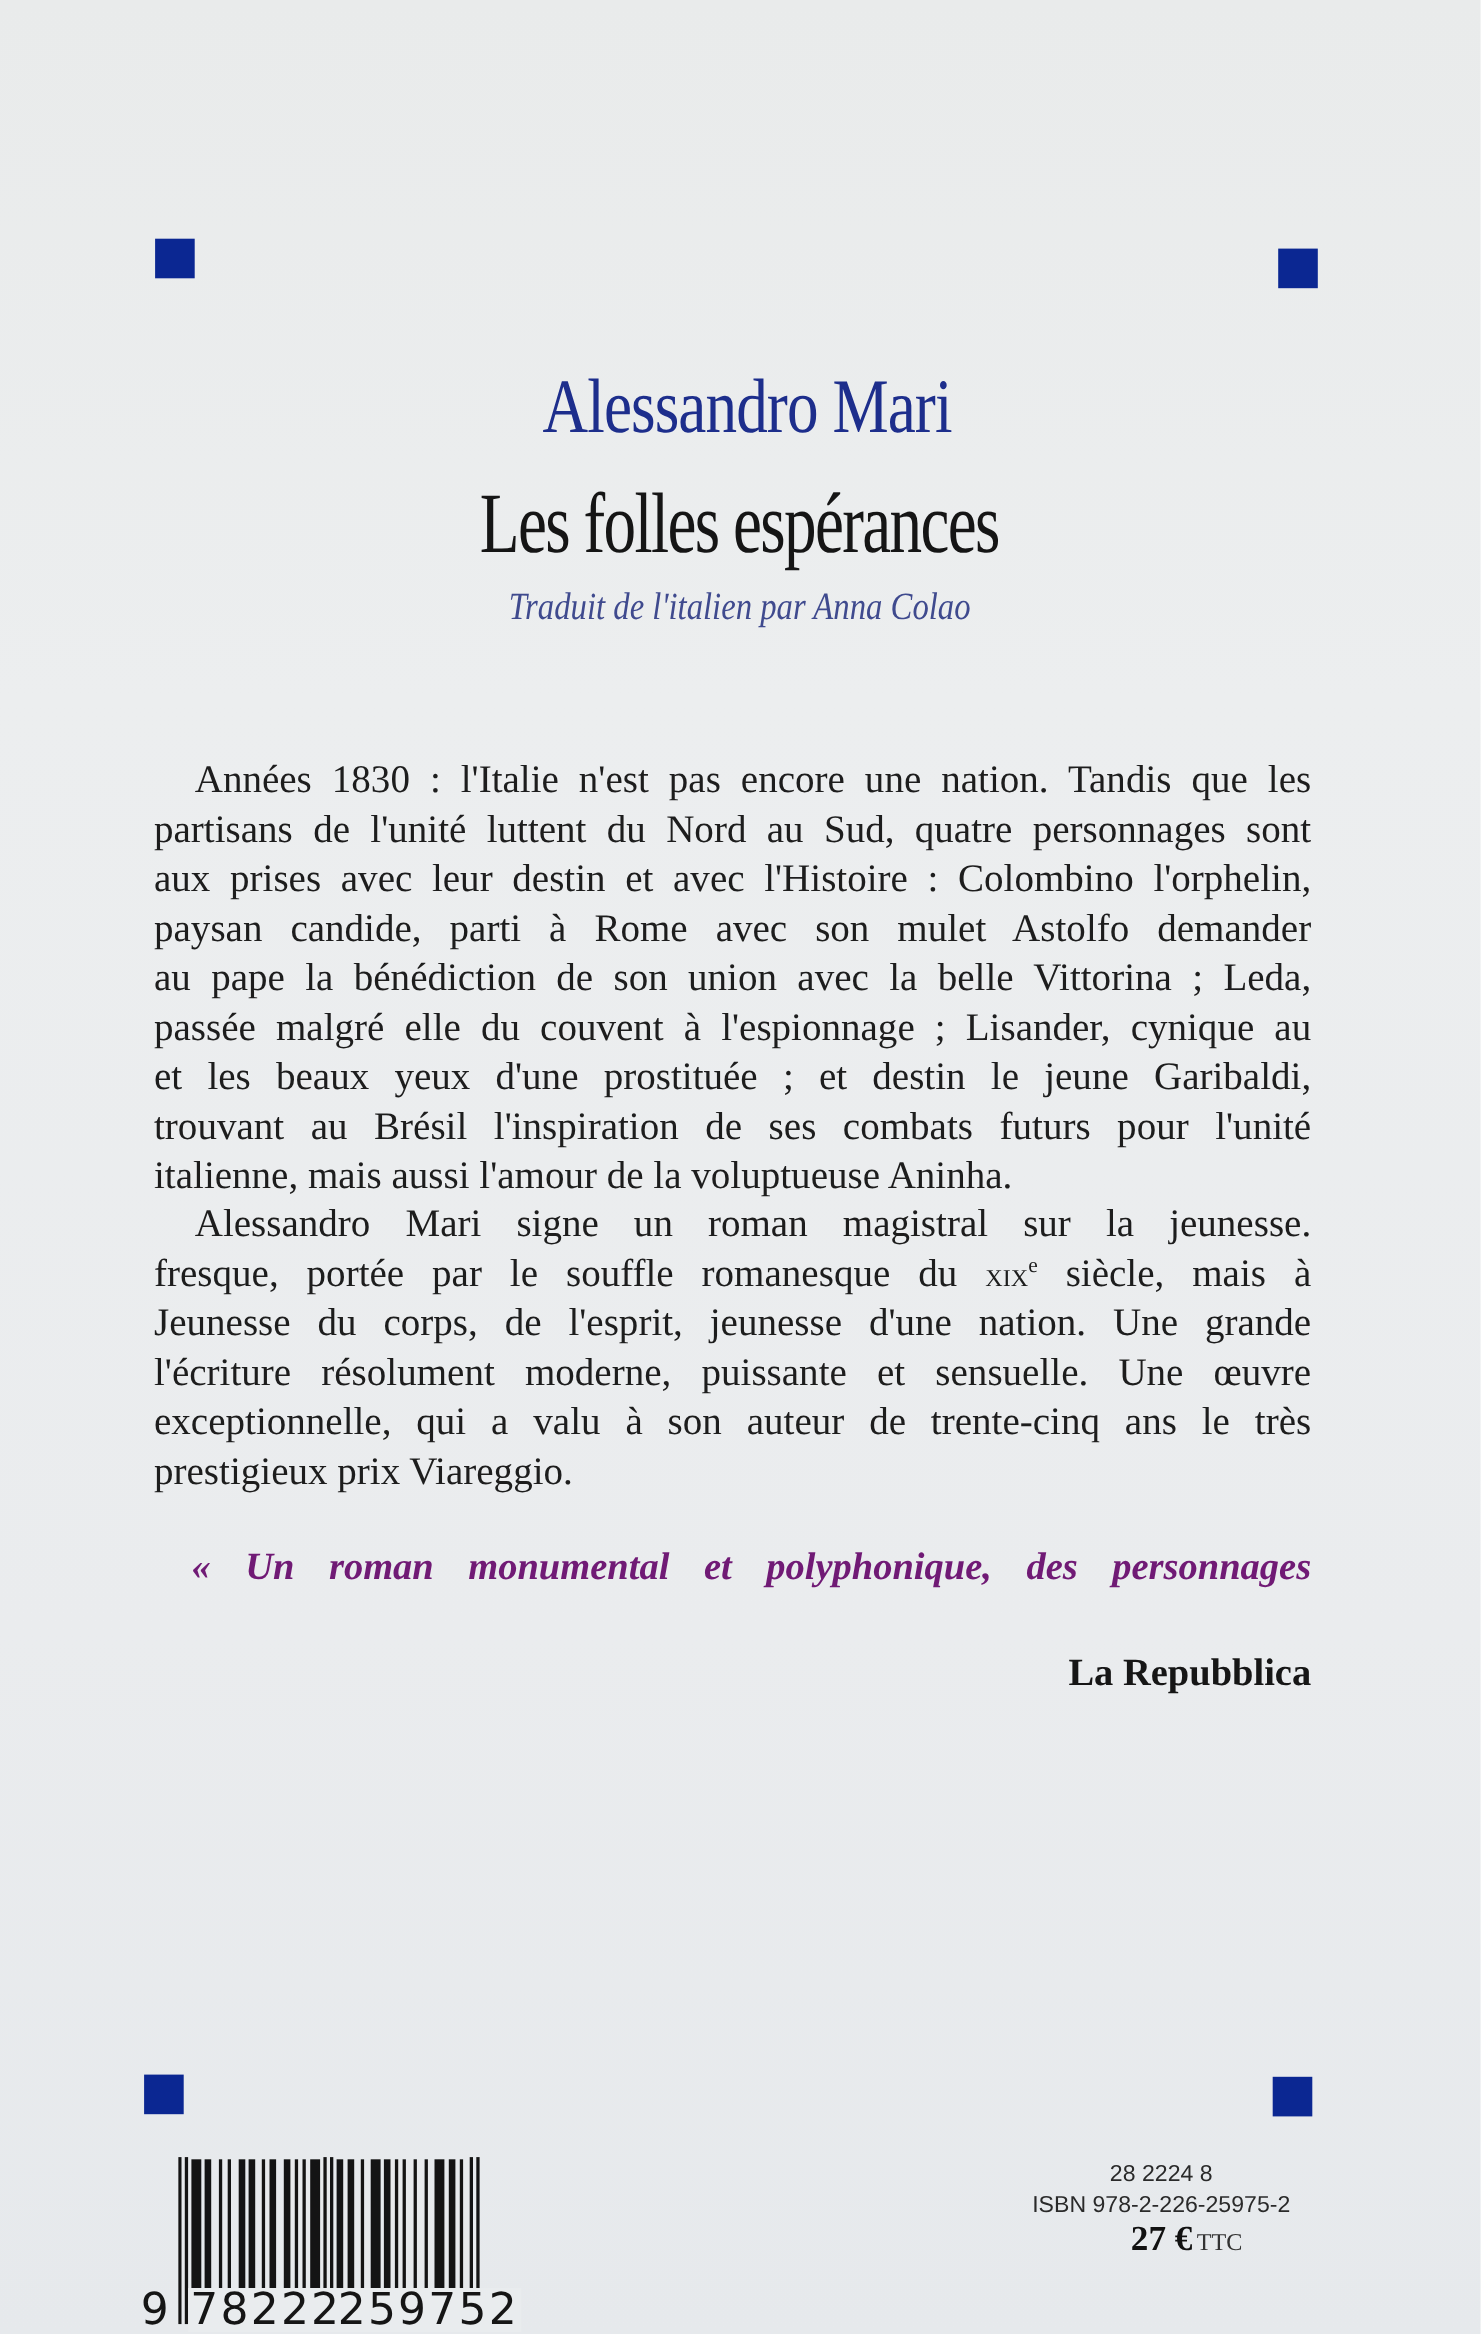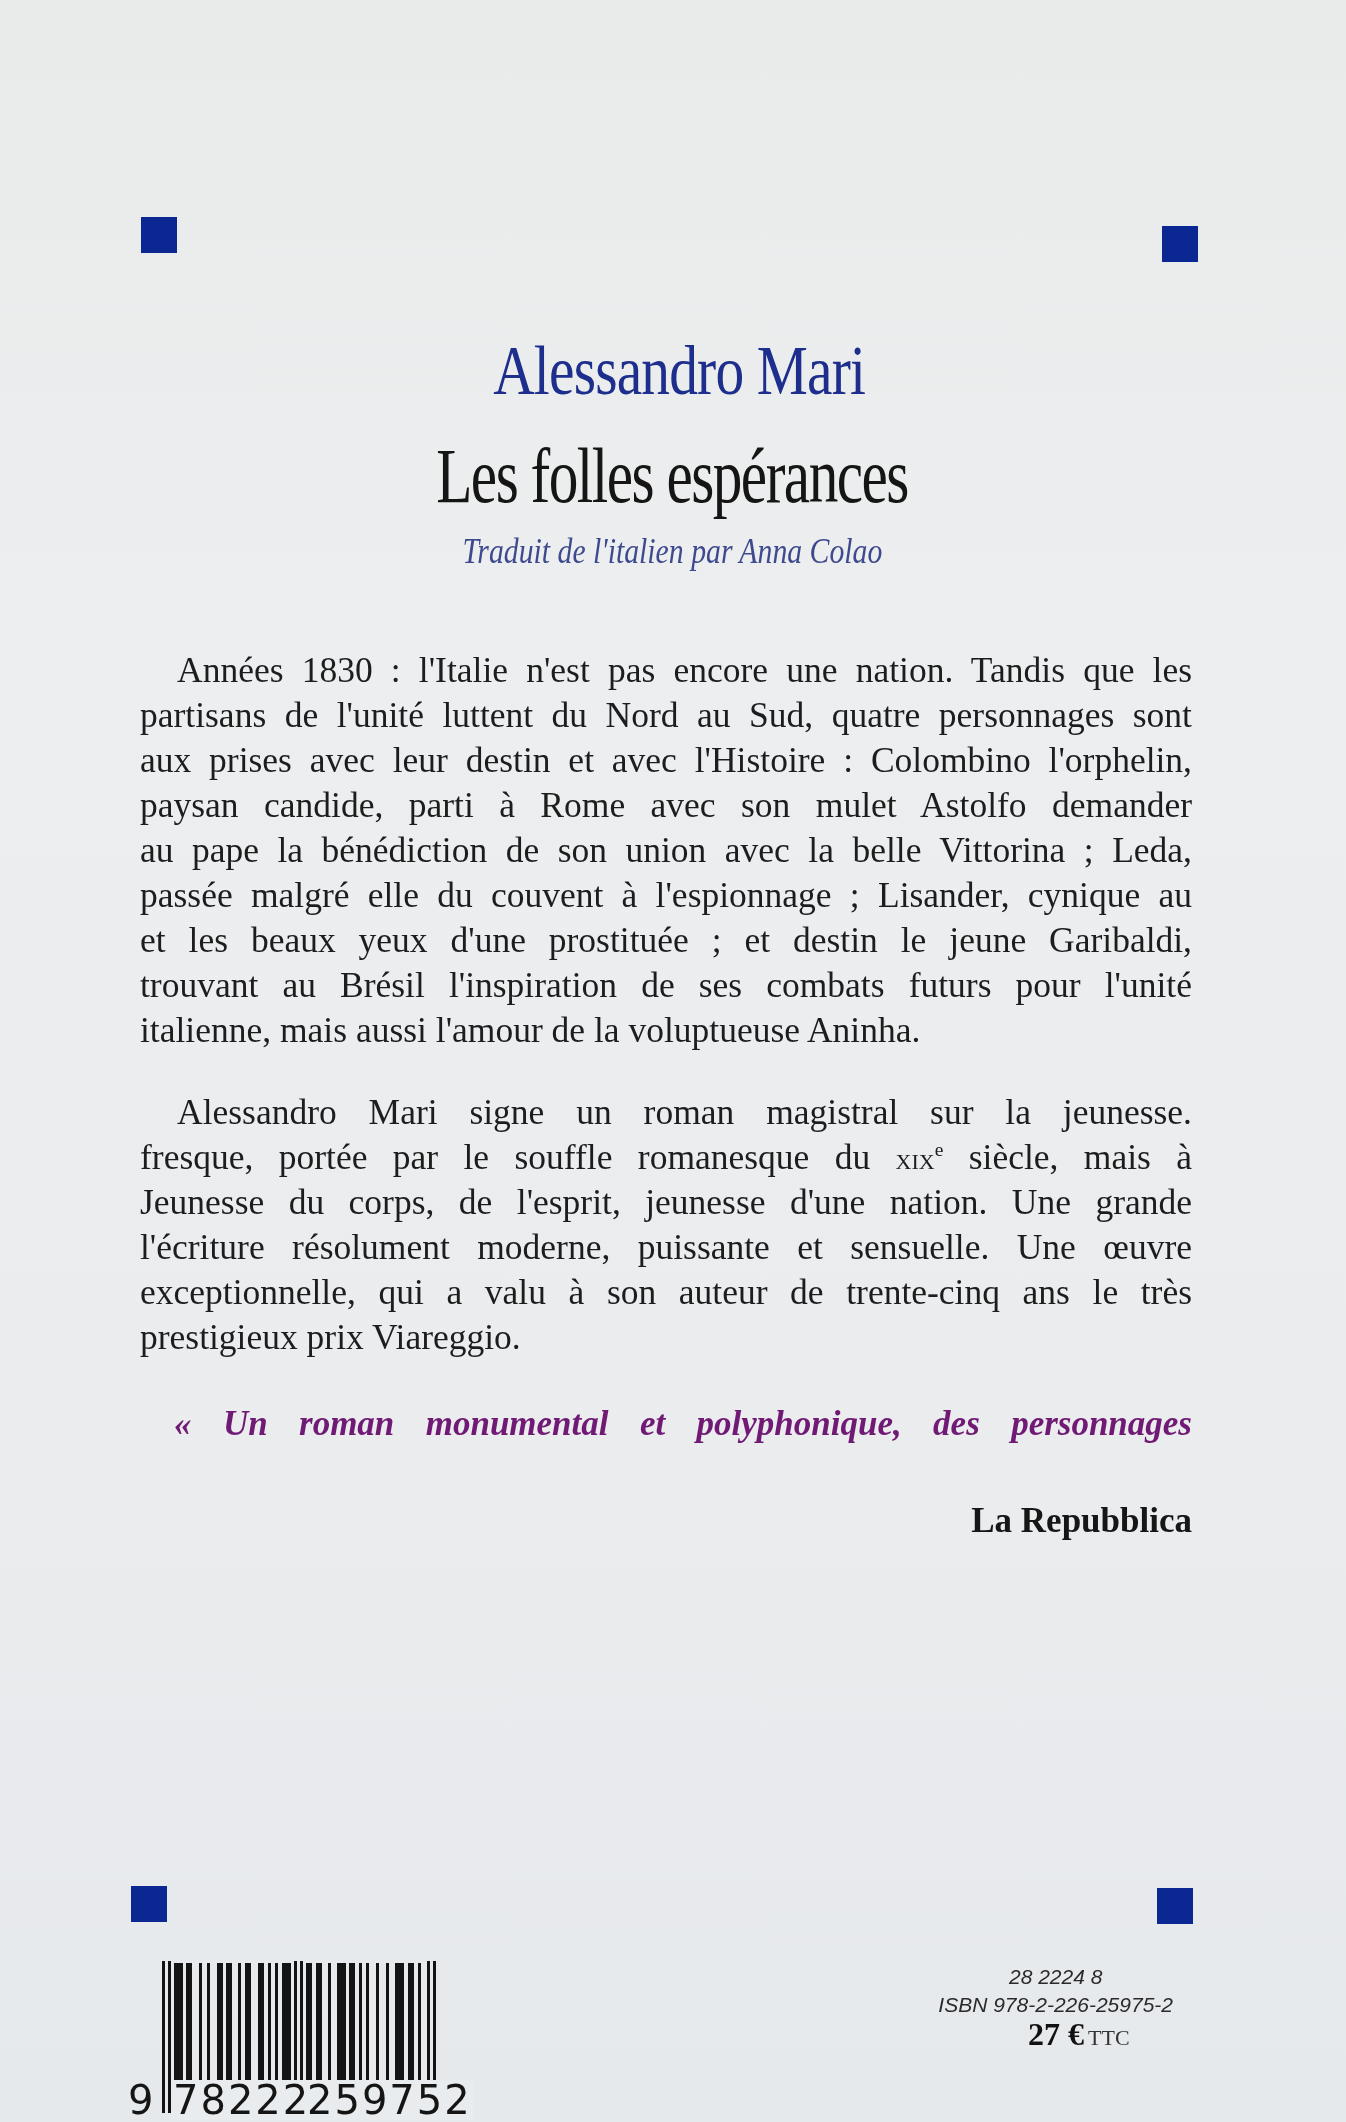--- a/index.html
+++ b/index.html
@@ -83,21 +83,21 @@
       text-align: justify;
       text-align-last: justify;
       height: 45px;
     }
     .body-text .line.last {
       text-align-last: left;
     }
     .body-text .line.indent {
       padding-left: 37px;
     }
-    .para1 { top: 648px; }
+    .para1 { top: 686px; }
     .para2 { top: 1090px; }
 
     .sup {
       font-size: 0.55em;
       vertical-align: super;
       line-height: 0;
     }
     .smallcaps {
       font-variant: small-caps;
       font-size: 0.9em;
@@ -179,21 +179,21 @@
     .pub-info {
       position: absolute;
       right: 173px;
       top: 1963px;
       text-align: right;
       font-family: "Liberation Sans", sans-serif;
       font-size: 21px;
       color: #2a2a2a;
       line-height: 28px;
     }
-    .pub-info .code-line { text-align: center; display: block; padding-right: 0; font-style: italic; }
+    .pub-info .code-line { text-align: center; display: block; padding-right: 0; }
     .price {
       position: absolute;
       left: 1028px;
       top: 2018px;
       font-family: "Liberation Serif", serif;
       color: #111;
       line-height: 1;
     }
     .price .amount {
       font-size: 32px;

